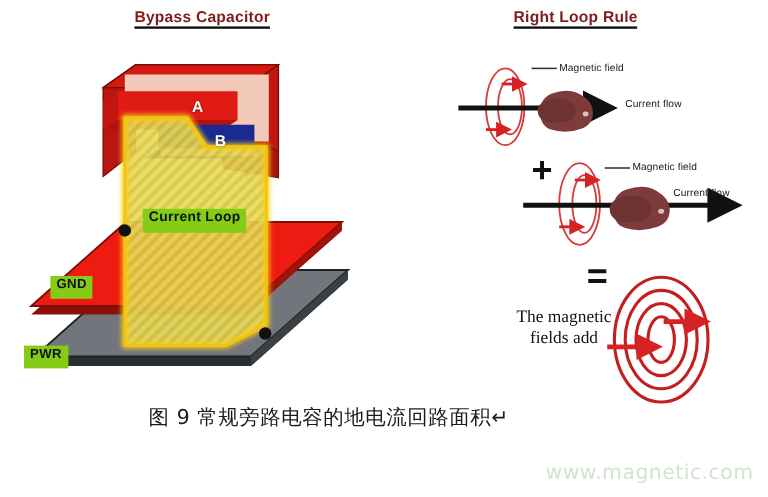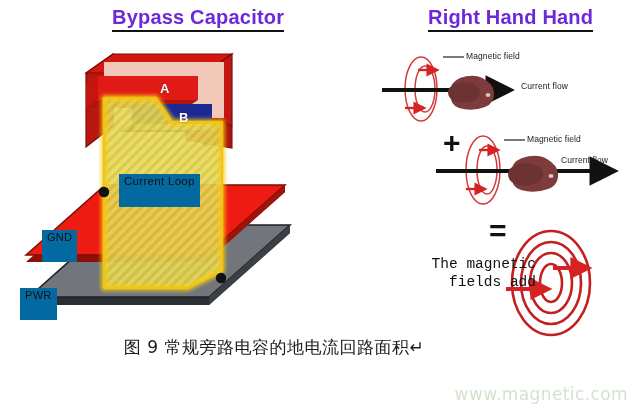--- a/index.html
+++ b/index.html
@@ -4,35 +4,35 @@
 <style>
   html,body{margin:0;padding:0;}
   body{
     width:640px;height:414px;background:#ffffff;overflow:hidden;position:relative;
     font-family:"Liberation Sans","DejaVu Sans",sans-serif;
   }
   #stage{position:absolute;left:0;top:0;width:640px;height:414px;}
 
   
   .panel-title{
-    position:absolute;font-weight:bold;color:#6d28d9;
-    font-size:20px;letter-spacing:.2px;white-space:nowrap;
+    position:absolute;font-weight:bold;color:#7f1d1d;
+    font-size:13px;letter-spacing:.2px;white-space:nowrap;
     border-bottom:2.4px solid #111;padding-bottom:1px;
   }
   #title-left{left:112px;top:6px;}
   #title-right{left:428px;top:6px;}
 
   
   .svg-layer{position:absolute;left:0;top:0;width:640px;height:414px;pointer-events:none;}
 
   
   .chip{
-    position:absolute;background:#0369a1;color:#111;
-    font-size:11px;font-weight:normal;letter-spacing:.3px;
-    padding:1px 5px 19px 5px;white-space:nowrap;line-height:1.1;
+    position:absolute;background:#84cc16;color:#111;
+    font-size:11px;font-weight:bold;letter-spacing:.3px;
+    padding:1px 5px 6px 5px;white-space:nowrap;line-height:1.1;
   }
   #chip-current-loop{left:119px;top:174px;font-size:11.5px;}
   #chip-gnd{left:42px;top:230px;}
   #chip-pwr{left:20px;top:288px;}
 
   .layer-letter{
     position:absolute;color:#ffffff;font-weight:bold;font-size:13px;
     text-shadow:0 0 2px rgba(0,0,0,.45);
   }
   #letter-a{left:160px;top:81px;}
@@ -43,22 +43,22 @@
     position:absolute;color:#1a1a1a;font-size:8.5px;font-weight:normal;
     white-space:nowrap;letter-spacing:.1px;
   }
   #mf-label-1{left:466px;top:51px;}
   #cf-label-1{left:521px;top:81px;}
   #mf-label-2{left:527px;top:134px;}
   #cf-label-2{left:561px;top:155px;}
 
   #fields-add{
     position:absolute;left:404px;top:256px;width:132px;
-    text-align:right;color:#111;font-size:14.5px;line-height:1.22;
-    font-family:Liberation Mono, monospace;
+    text-align:center;color:#111;font-size:14.5px;line-height:1.22;
+    font-family:Liberation Serif, serif;
   }
 
   
   .op{position:absolute;color:#111;font-weight:bold;line-height:1;}
   #op-plus{left:443px;top:128px;font-size:30px;}
   #op-equals{left:489px;top:216px;font-size:30px;}
 
   
   #caption{
     position:absolute;left:0;top:336px;width:548px;text-align:center;
@@ -73,21 +73,21 @@
     font-family:"DejaVu Sans","Liberation Sans",sans-serif;
   }
 </style>
 </head>
 <body>
 
 <div id="stage">
 
   <div class="panel-title" id="title-left">Bypass Capacitor</div>
 
-  <div class="panel-title" id="title-right">Right Hand Hand</div>
+  <div class="panel-title" id="title-right">Right Loop Rule</div>
 
   <svg class="svg-layer" id="left-diagram" viewBox="0 0 640 414">
     <defs>
       <pattern id="hatch" width="7" height="7" patternUnits="userSpaceOnUse" patternTransform="rotate(45)">
         <rect width="7" height="7" fill="#e8d95c"></rect>
         <rect width="3.1" height="7" fill="#d8c63e"></rect>
       </pattern>
       <filter id="softglow" x="-25%" y="-25%" width="150%" height="150%">
         <feGaussianBlur stdDeviation="2.2"></feGaussianBlur>
       </filter>

